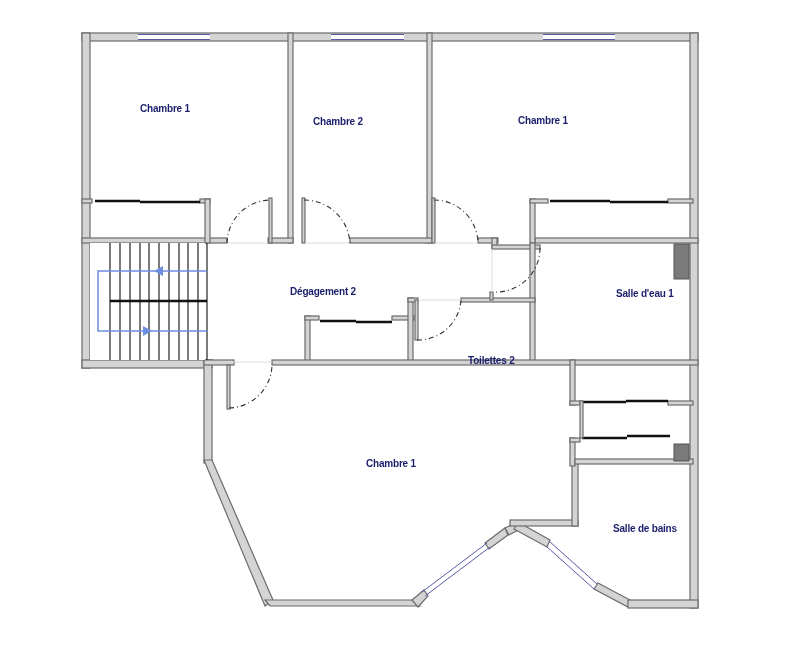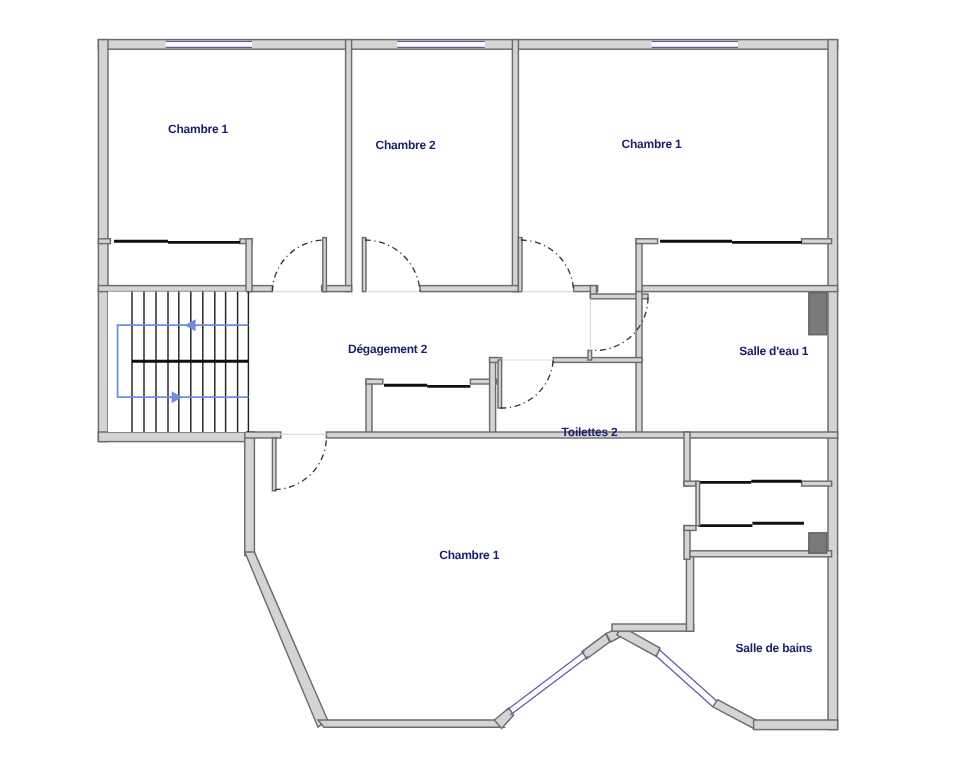--- a/index.html
+++ b/index.html
@@ -178,13 +178,13 @@
   </g>
 </svg>
 
 <div class="label" style="left:140px; top:103px;">Chambre 1</div>
 <div class="label" style="left:313px; top:116px;">Chambre 2</div>
 <div class="label" style="left:518px; top:115px;">Chambre 1</div>
 <div class="label" style="left:290px; top:286px;">Dégagement 2</div>
 <div class="label" style="left:571px; top:288px;margin-left:45px;">Salle d'eau 1</div>
 <div class="label" style="left:468px; top:339px;margin-top:16px;">Toilettes 2</div>
 <div class="label" style="left:366px; top:458px;">Chambre 1</div>
-<div class="label" style="left:613px; top:523px;margin-top:12px;">Salle de bains</div>
+<div class="label" style="left:613px; top:523px;">Salle de bains</div>
 
 </body></html>

